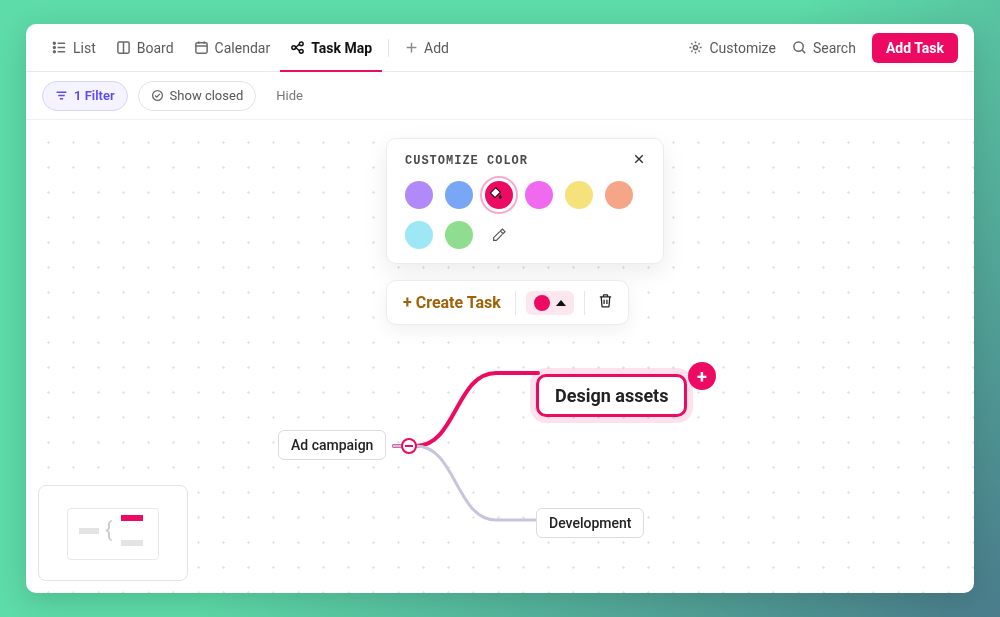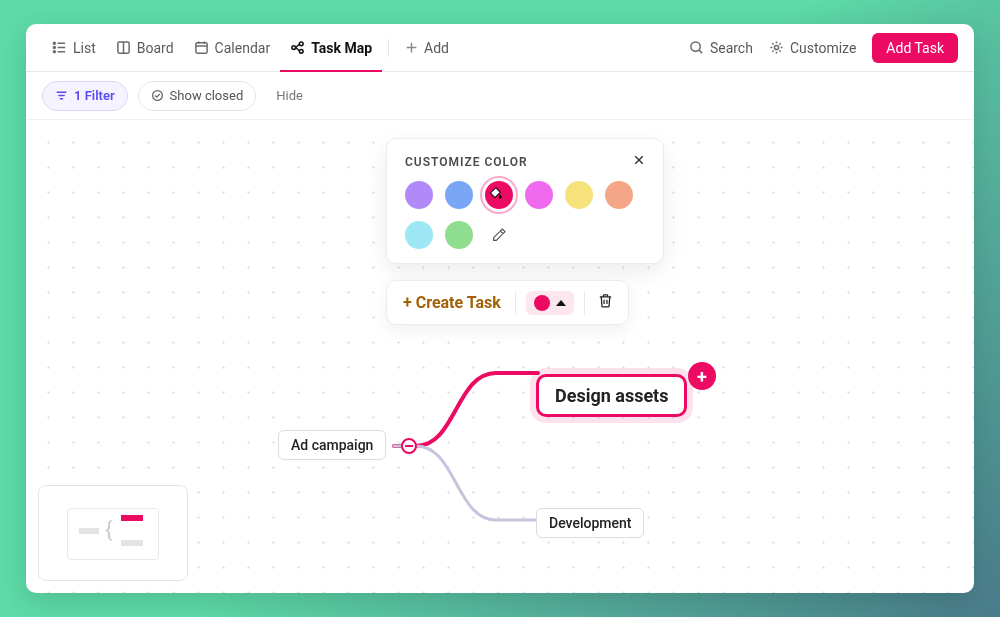--- a/index.html
+++ b/index.html
@@ -68,21 +68,21 @@
     color: #5a5a5a;
     font-size: 14px;
     cursor: pointer;
   }
   .primary-btn {
     background: #ed0a63;
     color: #fff;
     padding: 7px 14px;
     border-radius: 6px;
     font-size: 14px;
-    font-weight: 400;
+    font-weight: 700;
     cursor: pointer;
     margin-left: 8px;
   }
   
   .filterbar {
     display: flex;
     align-items: center;
     gap: 10px;
     height: 48px;
     padding: 0 16px;
@@ -129,23 +129,24 @@
     left: 360px;
     width: 278px;
     background: #fff;
     border: 1px solid #ececec;
     border-radius: 10px;
     box-shadow: 0 8px 24px rgba(0,0,0,0.08);
     padding: 14px 18px 14px 18px;
   }
   .popover-header {
     display: flex;
-    align-items: flex-end;
+    align-items: center;
     justify-content: space-between;
     margin-bottom: 12px;
+    font-family: Liberation Mono, monospace;
   }
   .popover-title {
     font-size: 12px;
     letter-spacing: 1px;
     color: #4a4a4a;
     font-weight: 600;
   }
   .close-x {
     cursor: pointer;
     color: #333;
@@ -372,34 +373,34 @@
           </svg>
       </span>
       <span>Add</span>
     </div>
 
     <div class="spacer"></div>
 
     <div class="top-action">
       <span class="ico">
         <svg width="15" height="15" viewBox="0 0 16 16" fill="none" stroke="#6a6a6a" stroke-width="1.6">
+            <circle cx="8" cy="8" r="2.2"></circle>
+            <path d="M8 1.5v2M8 12.5v2M1.5 8h2M12.5 8h2M3.5 3.5l1.4 1.4M11.1 11.1l1.4 1.4M12.5 3.5l-1.4 1.4M4.9 11.1l-1.4 1.4"></path>
+          </svg>
+      </span>
+      <span>Customize</span>
+    </div>
+    <div class="top-action">
+      <span class="ico">
+        <svg width="15" height="15" viewBox="0 0 16 16" fill="none" stroke="#6a6a6a" stroke-width="1.6">
             <circle cx="7" cy="7" r="5"></circle>
             <line x1="11" y1="11" x2="14" y2="14"></line>
           </svg>
       </span>
       <span>Search</span>
-    </div>
-    <div class="top-action">
-      <span class="ico">
-        <svg width="15" height="15" viewBox="0 0 16 16" fill="none" stroke="#6a6a6a" stroke-width="1.6">
-            <circle cx="8" cy="8" r="2.2"></circle>
-            <path d="M8 1.5v2M8 12.5v2M1.5 8h2M12.5 8h2M3.5 3.5l1.4 1.4M11.1 11.1l1.4 1.4M12.5 3.5l-1.4 1.4M4.9 11.1l-1.4 1.4"></path>
-          </svg>
-      </span>
-      <span>Customize</span>
     </div>
     <div class="primary-btn">
       <span>Add Task</span>
     </div>
   </div>
 
   <div class="filterbar">
     <div class="pill active">
       <span class="ico">
         <svg width="13" height="13" viewBox="0 0 16 16" fill="none" stroke="#5b4bf0" stroke-width="1.8">

